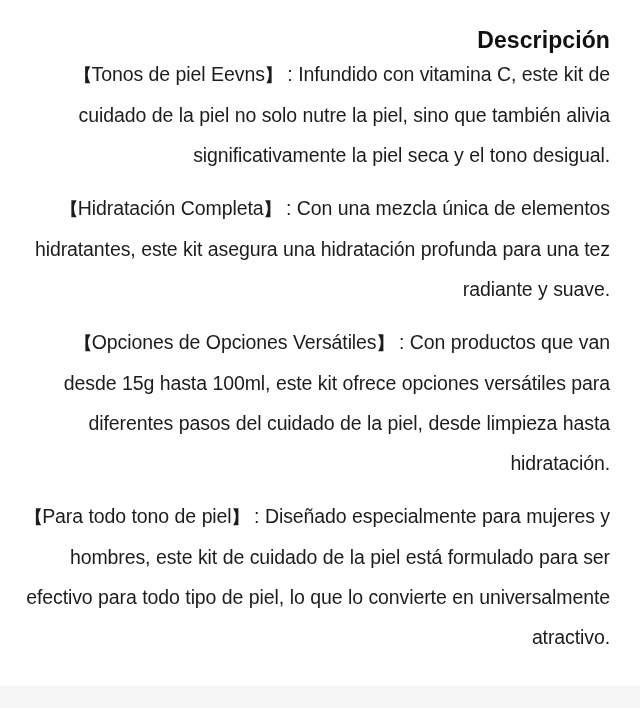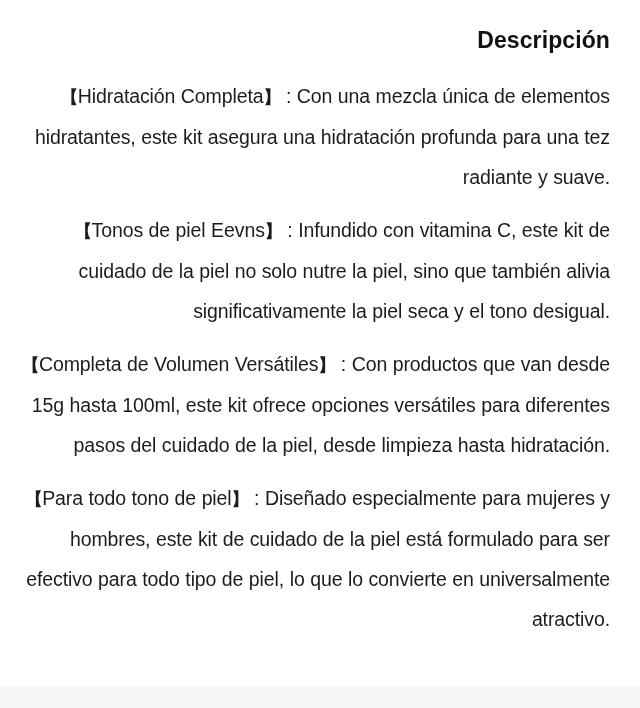--- a/index.html
+++ b/index.html
@@ -97,30 +97,30 @@
 <body>
 
 <div class="screen">
 
   <section class="description-panel">
 
     <h2 class="section-title">Descripción</h2>
 
     <ul class="feature-list">
 
+      <li class="feature-item">
+        <span class="bracket">【</span><span class="feature-tag">Tonos de piel Eevns</span><span class="bracket">】</span><span> : </span><span>Infundido con vitamina C, este kit de cuidado de la piel no solo nutre la piel, sino que también alivia significativamente la piel seca y el tono desigual.</span>
+      </li>
+
       <li class="feature-item first">
         <span class="bracket">【</span><span class="feature-tag">Hidratación Completa</span><span class="bracket">】</span><span> : </span><span>Con una mezcla única de elementos hidratantes, este kit asegura una hidratación profunda para una tez radiante y suave.</span>
       </li>
 
       <li class="feature-item">
-        <span class="bracket">【</span><span class="feature-tag">Tonos de piel Eevns</span><span class="bracket">】</span><span> : </span><span>Infundido con vitamina C, este kit de cuidado de la piel no solo nutre la piel, sino que también alivia significativamente la piel seca y el tono desigual.</span>
-      </li>
-
-      <li class="feature-item">
-        <span class="bracket">【</span><span class="feature-tag">Completa de Volumen Versátiles</span><span class="bracket">】</span><span> : </span><span>Con productos que van desde 15g hasta 100ml, este kit ofrece opciones versátiles para diferentes pasos del cuidado de la piel, desde limpieza hasta hidratación.</span>
+        <span class="bracket">【</span><span class="feature-tag">Opciones de Opciones Versátiles</span><span class="bracket">】</span><span> : </span><span>Con productos que van desde 15g hasta 100ml, este kit ofrece opciones versátiles para diferentes pasos del cuidado de la piel, desde limpieza hasta hidratación.</span>
       </li>
 
       <li class="feature-item">
         <span class="bracket">【</span><span class="feature-tag">Para todo tono de piel</span><span class="bracket">】</span><span> : </span><span>Diseñado especialmente para mujeres y hombres, este kit de cuidado de la piel está formulado para ser efectivo para todo tipo de piel, lo que lo convierte en universalmente atractivo.</span>
       </li>
 
     </ul>
   </section>
 
   <div class="bottom-band"></div>

